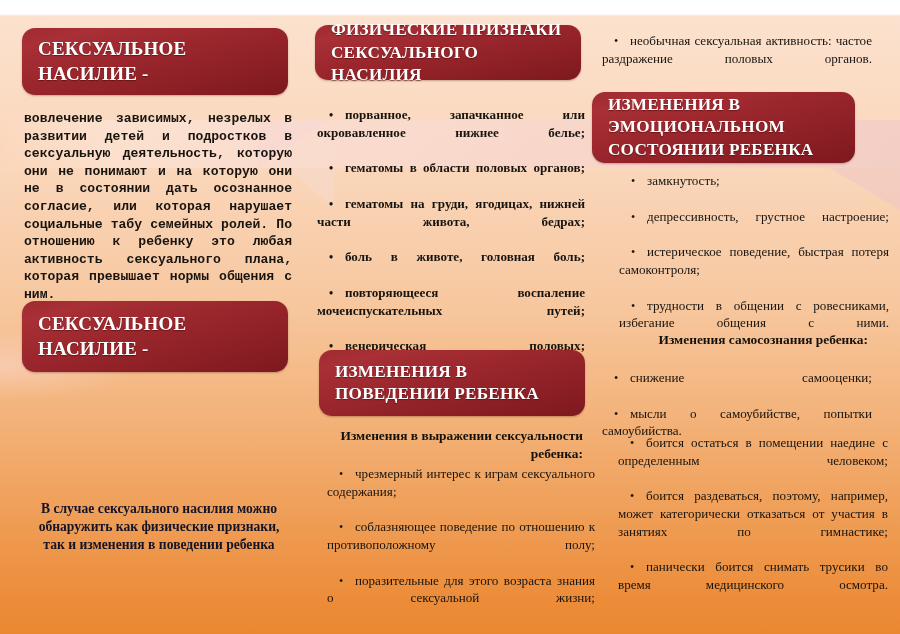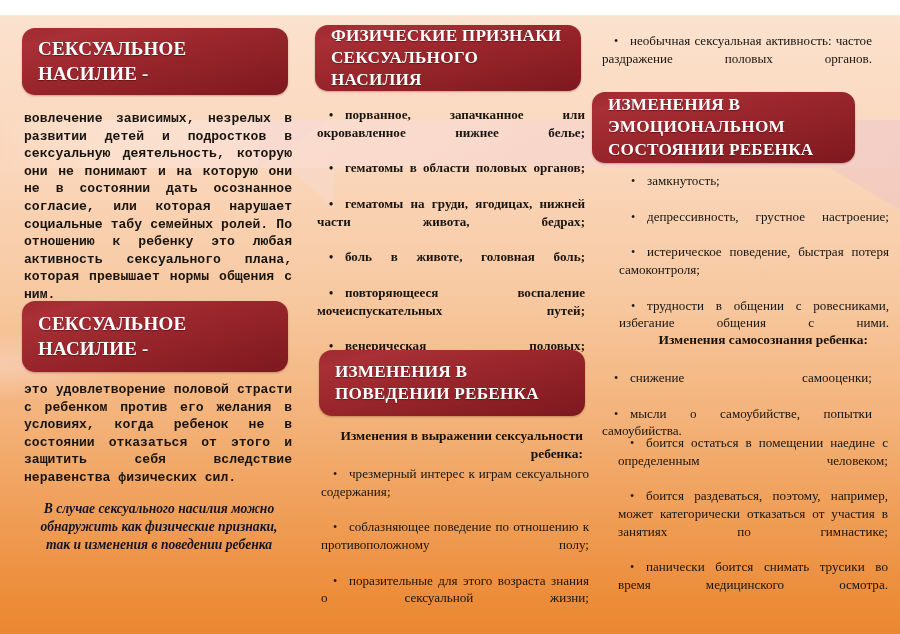--- a/index.html
+++ b/index.html
@@ -120,21 +120,21 @@
     font-size: 19px;
     line-height: 1.30;
     letter-spacing: 0.2px;
     text-shadow: 0 1px 1px rgba(60,10,10,0.55);
     white-space: pre-line;
   }
   .banner-sm .banner-inner { font-size: 17.2px; line-height: 1.28; }
 
   #banner-left-1  { left: 4px;  top: 28px;  width: 266px; height: 67px; }
   #banner-left-2  { left: 4px;  top: 301px; width: 266px; height: 71px; }
-  #banner-mid-1   { left: 2px;  top: 25px;  width: 266px; height: 66px; }
+  #banner-mid-1   { left: 2px;  top: 25px;  width: 266px; height: 55px; }
   #banner-mid-2   { left: 6px;  top: 350px; width: 266px; height: 66px; }
   #banner-right-1 { left: -6px; top: 92px;  width: 263px; height: 71px; }
 
   
   .para {
     position: absolute;
     color: #18140f;
     font-family: Liberation Mono, monospace;
     font-weight: bold;
     font-size: 13.1px;
@@ -145,21 +145,20 @@
   }
   .emph {
     position: absolute;
     color: #141428;
     font-family: "Liberation Serif", "DejaVu Serif", serif;
     font-weight: bold;
     font-size: 13.6px;
     line-height: 1.33;
     text-align: center;
     box-sizing: border-box;
-    font-style: italic;
   }
   .subhead {
     color: #14110c;
     font-family: "Liberation Serif", "DejaVu Serif", serif;
     font-weight: bold;
     font-size: 13.4px;
     line-height: 1.32;
     text-align: right;
     margin-bottom: 1px;
   }
@@ -215,21 +214,20 @@
 НАСИЛИЕ -</div>
     </div>
 
     <div class="para" style="left:6px; top:110px; width:268px;">вовлечение зависимых, незрелых в развитии детей и подростков в сексуальную деятельность, которую они не понимают и на которую они не в состоянии дать осознанное согласие, или которая нарушает социальные табу семейных ролей. По отношению к ребенку это любая активность сексуального плана, которая превышает нормы общения с ним.</div>
 
     <div class="banner" id="banner-left-2">
       <div class="banner-inner">СЕКСУАЛЬНОЕ
 НАСИЛИЕ -</div>
     </div>
 
-    <div class="para" style="left:6px; top:381px; width:268px;">это удовлетворение половой страсти с ребенком против его желания в условиях, когда ребенок не в состоянии отказаться от этого и защитить себя вследствие неравенства физических сил.</div>
 
     <div class="emph" style="left:10px; top:500px; width:262px;">В случае сексуального насилия можно обнаружить как физические признаки, так и изменения в поведении ребенка</div>
   </div>
 
   <div class="col" id="col-mid">
 
     <div class="banner banner-sm" id="banner-mid-1">
       <div class="banner-inner">ФИЗИЧЕСКИЕ ПРИЗНАКИ
 СЕКСУАЛЬНОГО НАСИЛИЯ</div>
     </div>
@@ -244,21 +242,21 @@
         <div class="bullet-row jst"><span class="dot">•</span><span class="btext">беременность.</span></div>
       </div>
 
     <div class="banner banner-sm" id="banner-mid-2">
       <div class="banner-inner">ИЗМЕНЕНИЯ В
 ПОВЕДЕНИИ РЕБЕНКА</div>
     </div>
 
     <div class="subhead" style="position:absolute; left:8px; top:427px; width:262px;">Изменения в выражении сексуальности ребенка:</div>
 
-    <div class="bullets light-list" id="mid-sexuality-list" style="left:8px; top:465px; width:268px;">
+    <div class="bullets light-list" id="mid-sexuality-list" style="left:14px; top:465px; width:268px;">
         <div class="bullet-row jst"><span class="dot">•</span><span class="btext">чрезмерный интерес к играм сексуального содержания;</span></div>
         <div class="bullet-row jst"><span class="dot">•</span><span class="btext">соблазняющее поведение по отношению к противоположному полу;</span></div>
         <div class="bullet-row jst"><span class="dot">•</span><span class="btext">поразительные для этого возраста знания о сексуальной жизни;</span></div>
       </div>
   </div>
 
   <div class="col" id="col-right">
 
     <div class="bullets light-list" id="right-continued-list" style="left:4px; top:32px; width:270px;">
         <div class="bullet-row jst"><span class="dot">•</span><span class="btext">необычная сексуальная активность: частое раздражение половых органов.</span></div>

